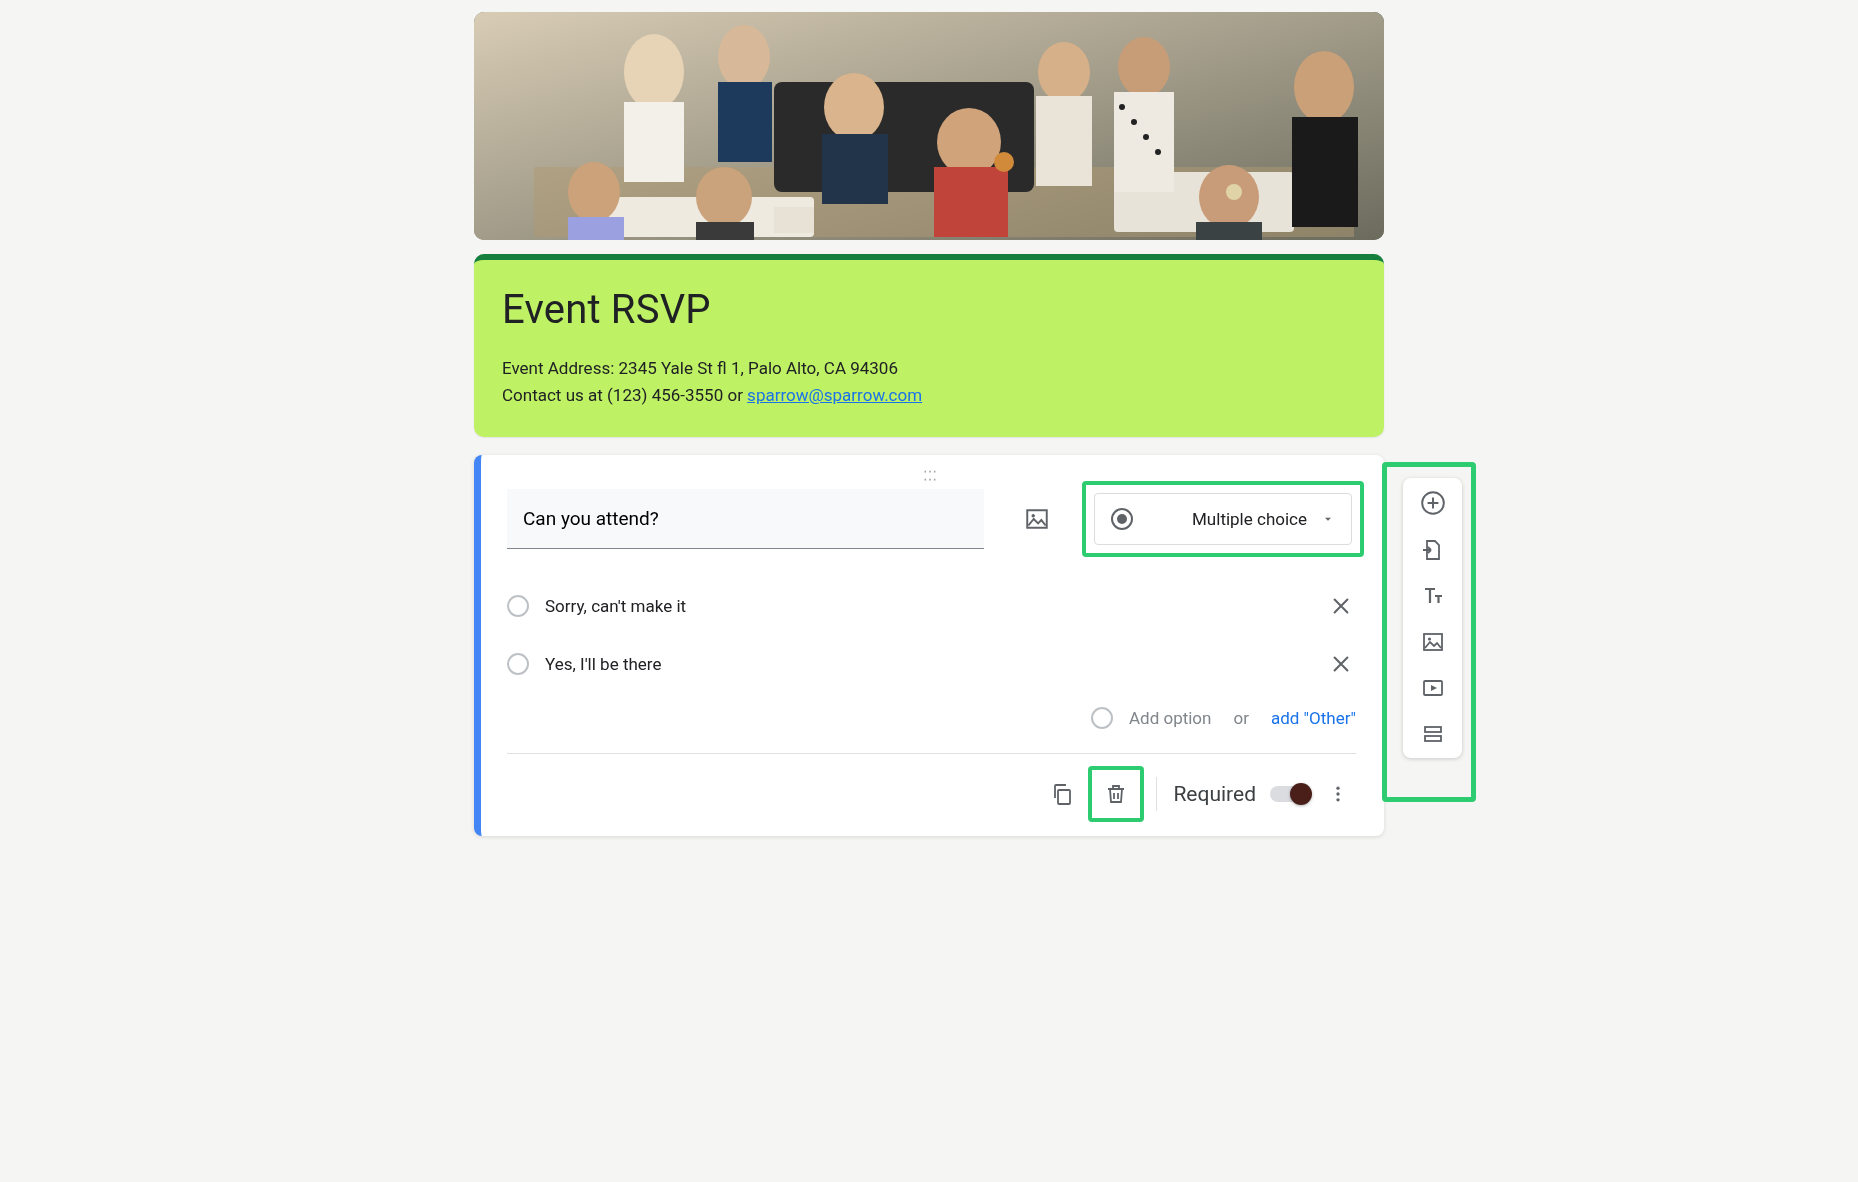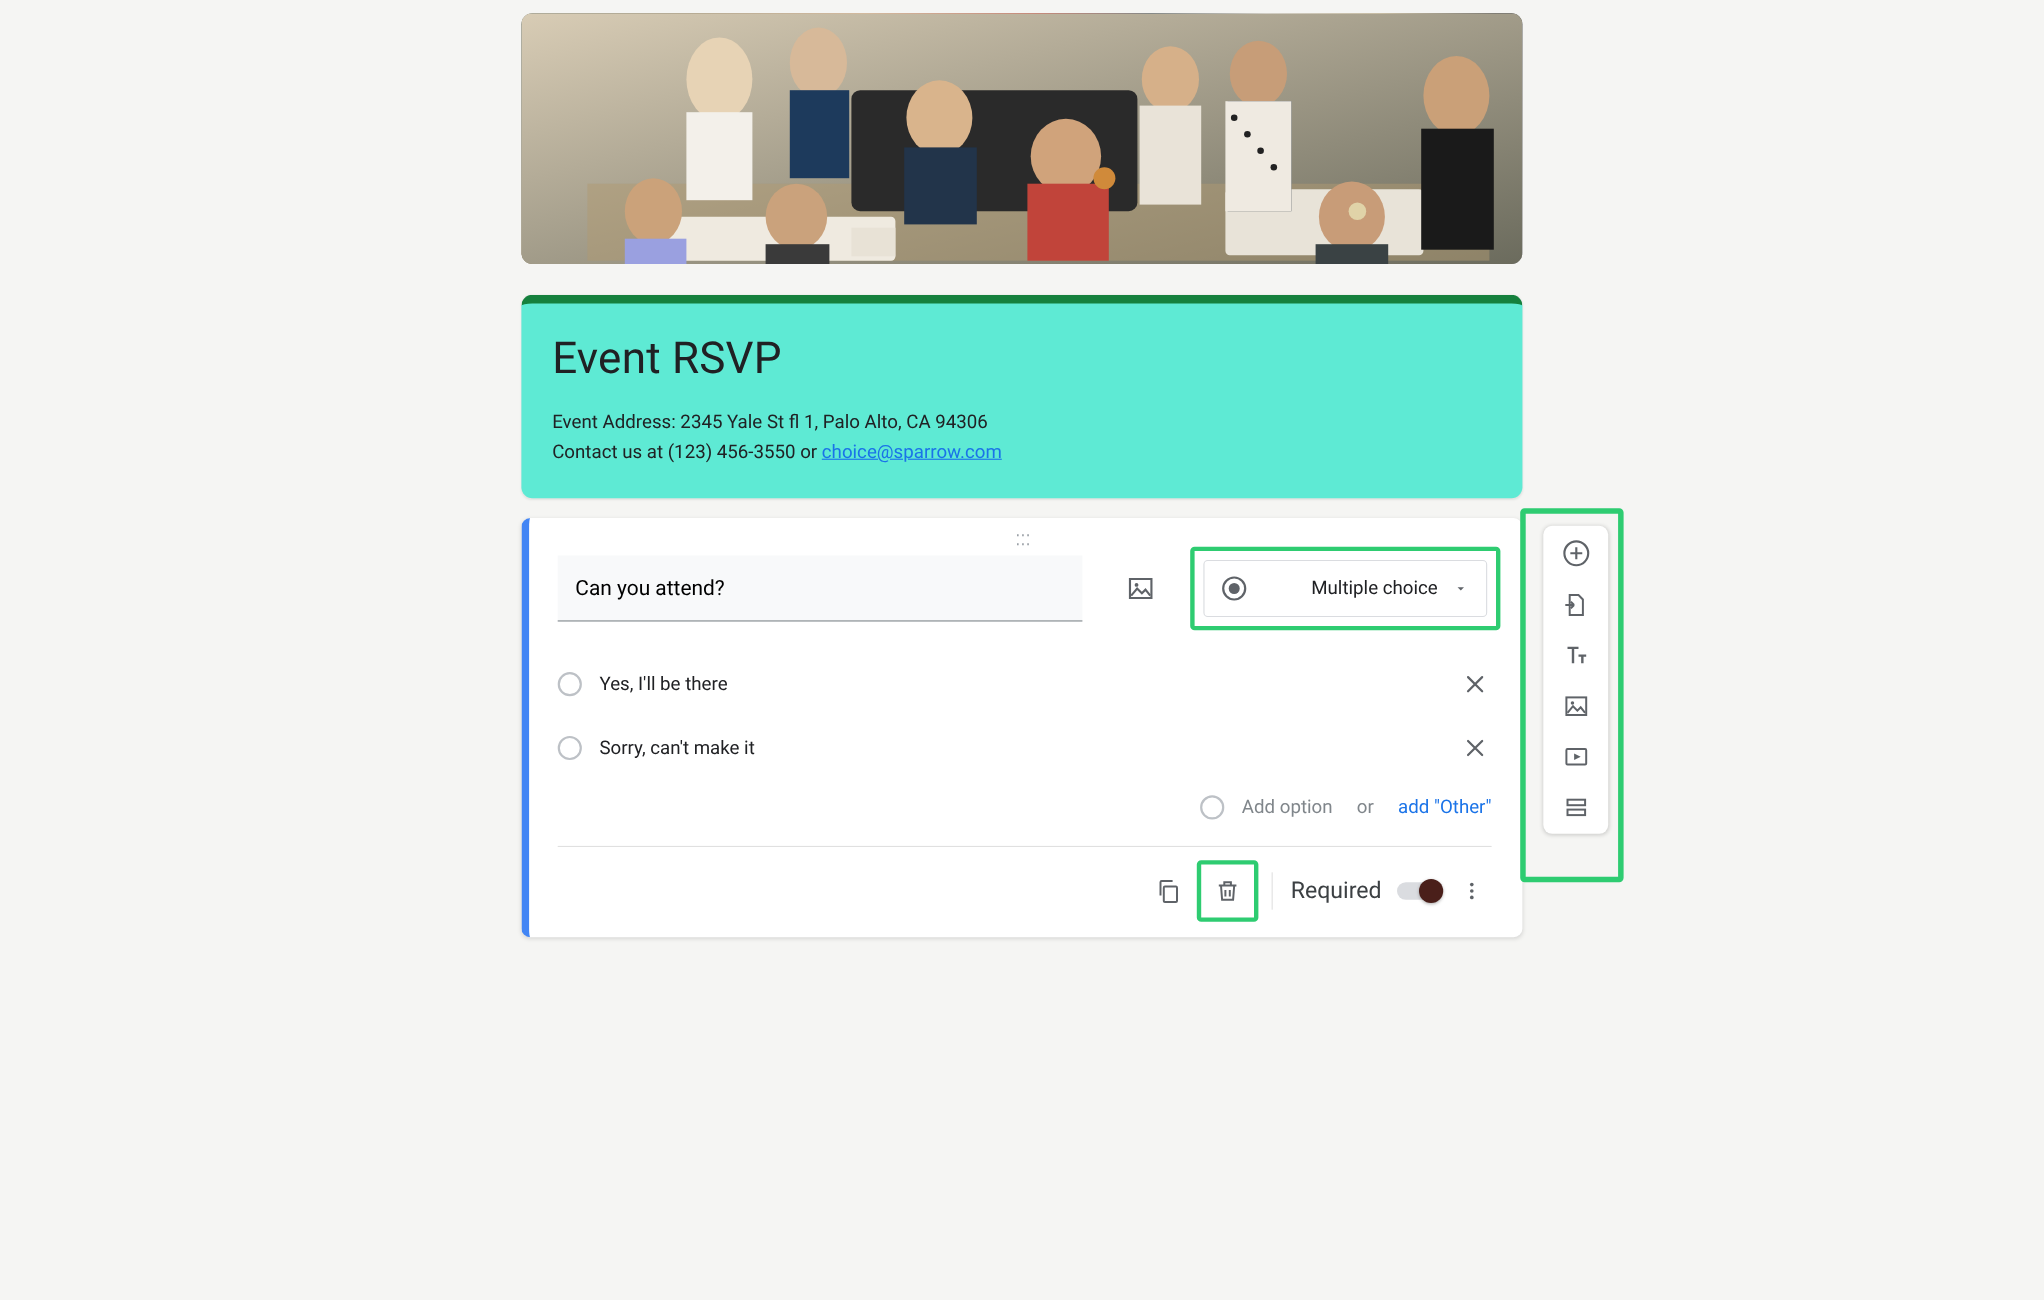--- a/index.html
+++ b/index.html
@@ -19,24 +19,24 @@
   .header-image {
     width: 100%;
     height: 228px;
     border-radius: 10px;
     overflow: hidden;
     position: relative;
     background: linear-gradient(120deg,#6a7062 0%,#8a7a5a 15%,#d6a47a 30%,#c0392b 45%,#2c3e50 55%,#eaeaea 65%,#d9c6a0 75%,#333 85%,#777 100%);
   }
   .header-image svg { display:block; }
   .title-card {
-    margin-top: 28px;
-    background: #5eead4;
+    margin-top: 14px;
+    background: #bef264;
     border-radius: 10px;
-    border-top: 8px solid #15803d;
+    border-top: 6px solid #15803d;
     padding: 26px 28px 28px 28px;
     box-shadow: 0 1px 2px rgba(0,0,0,0.08);
   }
   .title-card h1 {
     margin: 0 0 22px 0;
     font-size: 40px;
     font-weight: 400;
     letter-spacing: 0.2px;
   }
   .title-desc {
@@ -246,21 +246,21 @@
       <rect x="300" y="195" width="40" height="26" fill="#e8e2d6"></rect>
       <circle cx="760" cy="180" r="8" fill="#e0d3a8"></circle>
     </svg>
   </div>
 
   <div class="title-card">
     <h1>Event RSVP</h1>
     <div class="title-desc">
       <div>Event Address: 2345 Yale St fl 1, Palo Alto, CA 94306</div>
       <div>
-        <span>Contact us at (123) 456-3550 or </span><a href="#">choice@sparrow.com</a>
+        <span>Contact us at (123) 456-3550 or </span><a href="#">sparrow@sparrow.com</a>
       </div>
     </div>
   </div>
 
   <div class="question-card">
     <div class="drag-handle">
       <span>⋯</span>
         <span>⋯</span>
     </div>
     <div class="q-top-row">
@@ -279,30 +279,30 @@
           <svg class="chev" width="14" height="14" viewBox="0 0 24 24">
               <path d="M7 10l5 5 5-5z" fill="currentColor"></path>
             </svg>
         </div>
       </div>
     </div>
 
     <div class="options">
       <div class="option-row">
         <div class="option-circle"></div>
-        <div class="option-text">Yes,  I'll be there</div>
+        <div class="option-text">Sorry, can't make it</div>
         <div class="option-remove">
           <svg width="22" height="22" viewBox="0 0 24 24">
               <path d="M5 5l14 14M19 5L5 19" stroke="currentColor" stroke-width="2.2" stroke-linecap="round"></path>
             </svg>
         </div>
       </div>
       <div class="option-row">
         <div class="option-circle"></div>
-        <div class="option-text">Sorry, can't make it</div>
+        <div class="option-text">Yes,  I'll be there</div>
         <div class="option-remove">
           <svg width="22" height="22" viewBox="0 0 24 24">
               <path d="M5 5l14 14M19 5L5 19" stroke="currentColor" stroke-width="2.2" stroke-linecap="round"></path>
             </svg>
         </div>
       </div>
       <div class="add-option-row">
         <div class="option-circle"></div>
         <span class="add-option-text">Add option</span>
         <span class="add-or">or</span>

